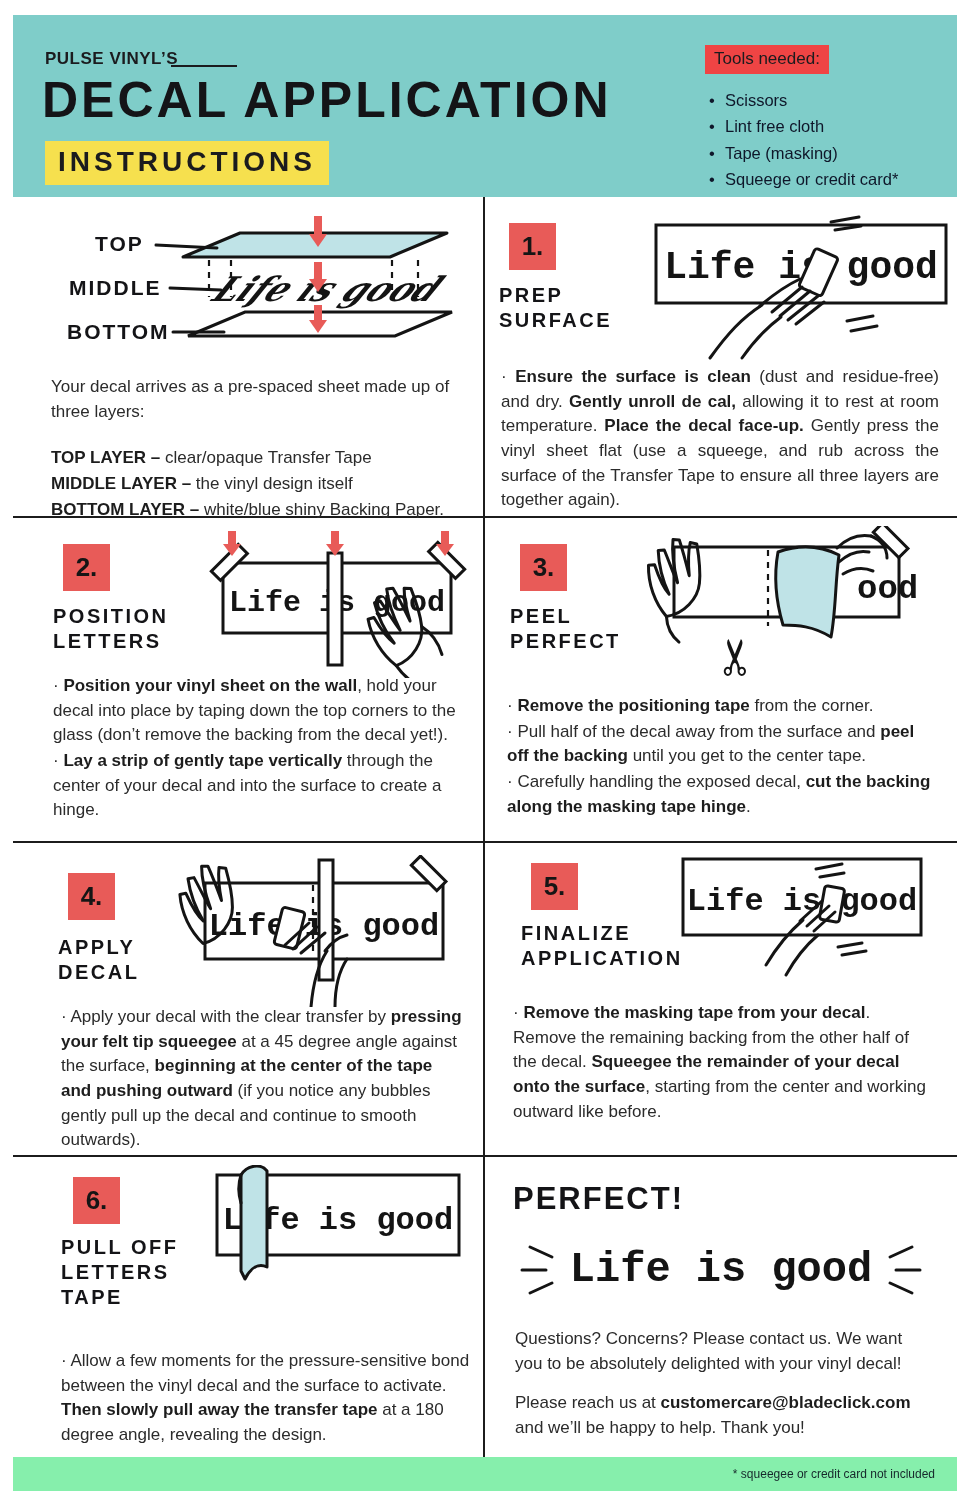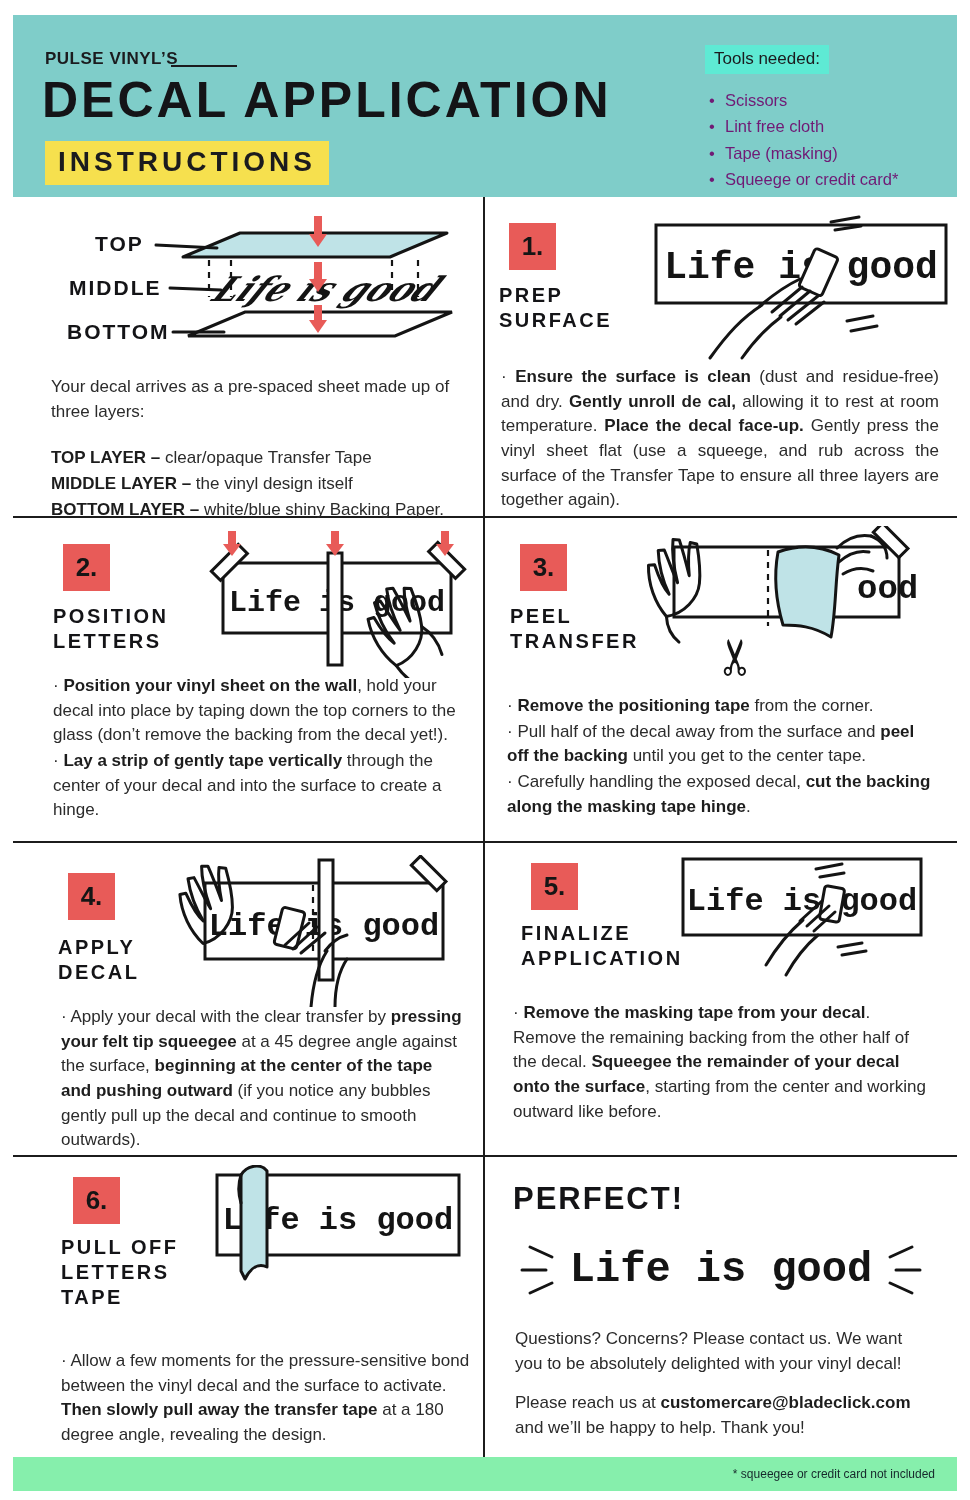--- a/index.html
+++ b/index.html
@@ -11,22 +11,22 @@
   .page { position:absolute; inset:0; }
 
   
   .banner { position:absolute; left:13px; top:15px; width:944px; height:182px; background:#7fcdc9; }
   .brand { position:absolute; left:32px; top:34px; font-size:17px; font-weight:bold; letter-spacing:.5px; color:#1b1b1e; }
   .brand-line { position:absolute; left:158px; top:50px; width:66px; border-bottom:2px solid #1b1b1e; }
   .main-title { position:absolute; left:29px; top:56px; font-size:50px; font-weight:bold; letter-spacing:3px; color:#141417; white-space:nowrap; }
   .subtitle { position:absolute; left:32px; top:126px; background:#f6e04e; color:#1b1b1e;
               font-size:28px; font-weight:bold; letter-spacing:4px; padding:5px 13px 7px; }
   .tools { position:absolute; left:692px; top:30px; width:240px; }
-  .tools-label { display:inline-block; background:#5eead4; color:#1b1b1e; font-size:17px; padding:4px 9px 5px; }
-  .tools-list { list-style:none; margin-top:13px; font-size:16.5px; line-height:1.6; color:#701a75; }
+  .tools-label { display:inline-block; background:#ef4444; color:#1b1b1e; font-size:17px; padding:4px 9px 5px; }
+  .tools-list { list-style:none; margin-top:13px; font-size:16.5px; line-height:1.6; color:#0f172a; }
   .tools-list li { padding-left:20px; position:relative; }
   .tools-list li::before { content:"•"; position:absolute; left:4px; }
 
   
   .grid { position:absolute; left:13px; top:197px; width:944px;
           display:grid; grid-template-columns:472px 472px; grid-template-rows:321px 325px 314px 300px; }
   .cell { position:relative; }
   .cl { border-right:2px solid #1c1c1c; }
   .rb { border-bottom:2px solid #1c1c1c; }
 
@@ -168,21 +168,21 @@
       </svg>
       <div class="body-text" style="left:40px;top:156px;width:412px">
         <p><span>· </span><span class="b">Position your vinyl sheet on the wall</span><span>, hold your decal into place by taping down the top corners to the glass (don’t remove the backing from the decal yet!).</span></p>
         <p><span>· </span><span class="b">Lay a strip of gently tape vertically</span><span> through the center of your decal and into the surface to create a hinge.</span></p>
       </div>
     </div>
 
     <div class="cell rb">
       <div class="numbox" style="left:35px;top:26px">3.</div>
       <div class="step-title" style="left:25px;top:86px">PEEL
-TRANSFER</div>
+PERFECT</div>
       <svg style="position:absolute;left:140px;top:8px" width="325" height="165" viewBox="0 0 325 165">
         <rect class="fw" x="49" y="21" width="225" height="70"></rect>
         <text class="mono" x="232" y="72" font-size="34">ood</text>
         <rect class="fw" x="248" y="8" width="36" height="13" transform="rotate(45 266 14)"></rect>
         <line class="dash" x1="143" y1="24" x2="143" y2="100"></line>
         <g class="st" transform="translate(8,6) rotate(-14)">
           <path d="M12,90 C4,74 2,54 7,36 L13,37 C14,50 16,62 20,69 C17,54 17,38 20,24 L26,25 C28,38 29,51 31,60 C31,44 33,28 37,17 L43,19 C44,32 44,46 44,56 C46,43 49,32 53,24 L59,27 C58,40 56,55 52,66 C47,80 30,92 12,90 Z"></path>
           <path d="M12,90 C10,100 12,110 18,118"></path>
         </g>
         <path class="teal" d="M153,26 C175,18 196,20 214,29 C210,58 211,85 206,111 C188,100 172,99 158,99 C150,72 149,48 153,26 Z"></path>

